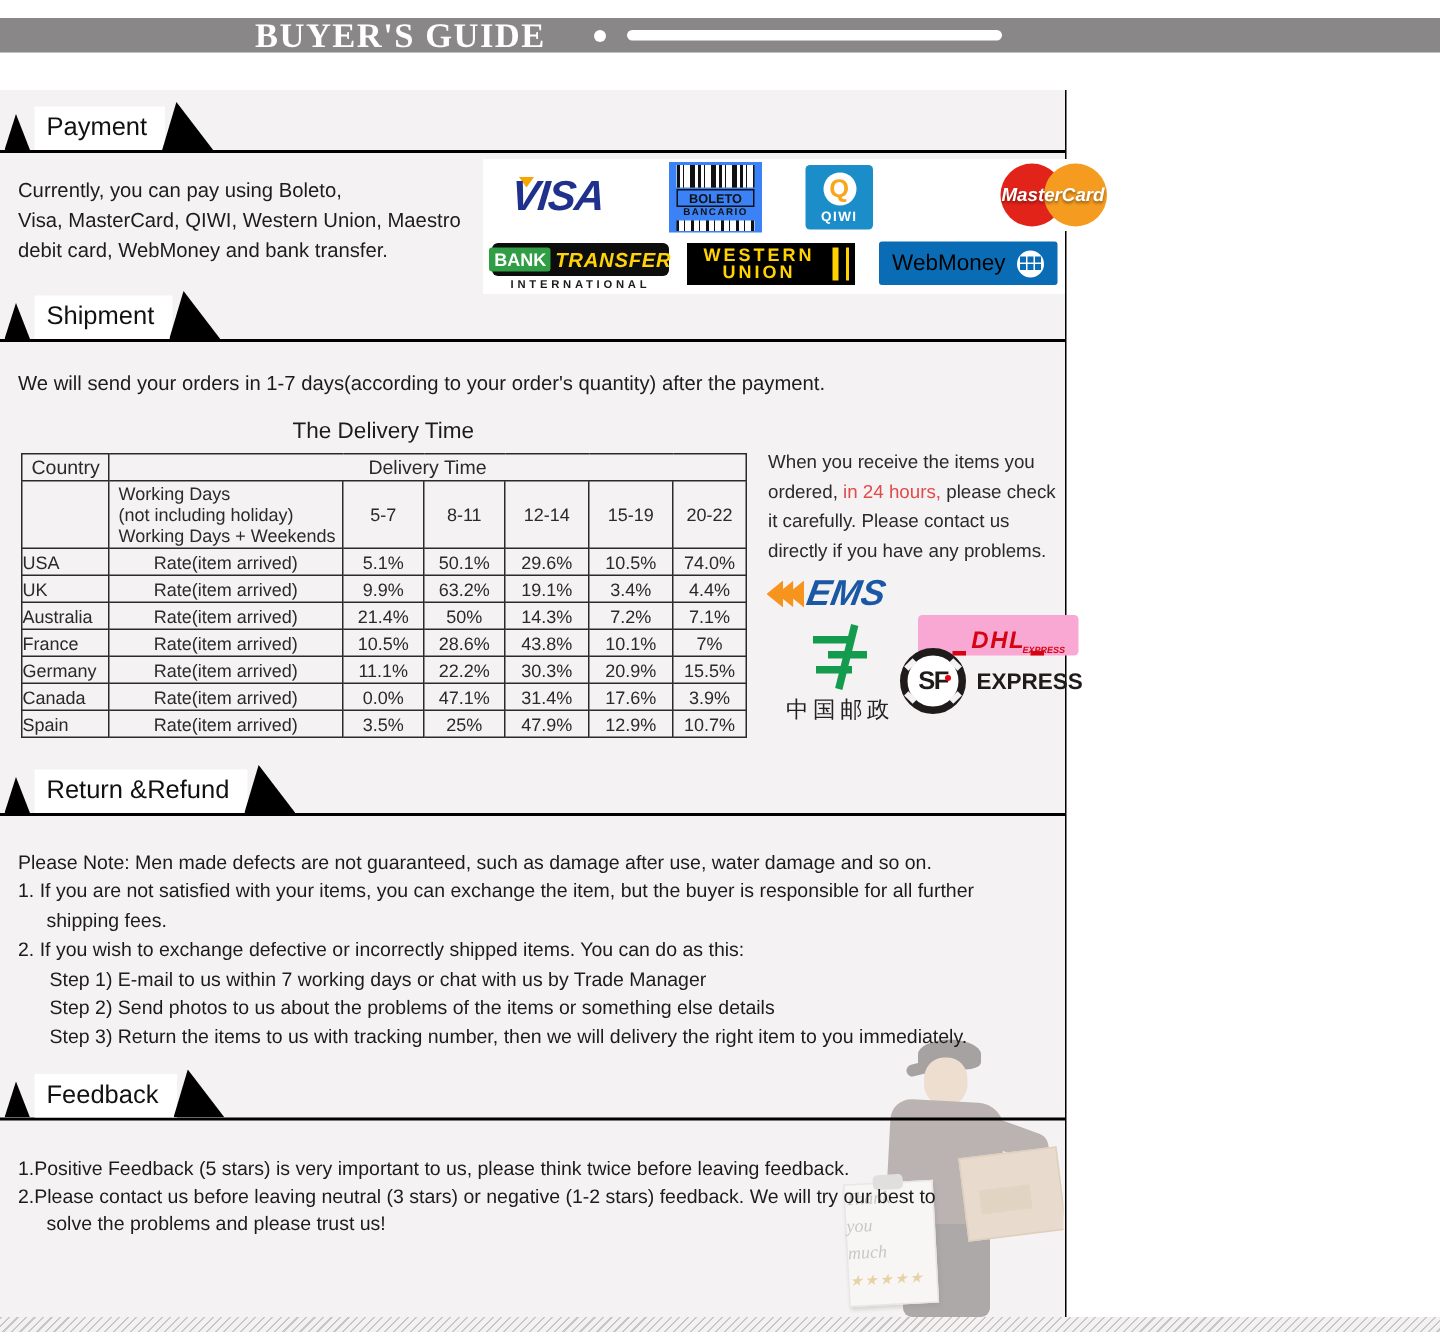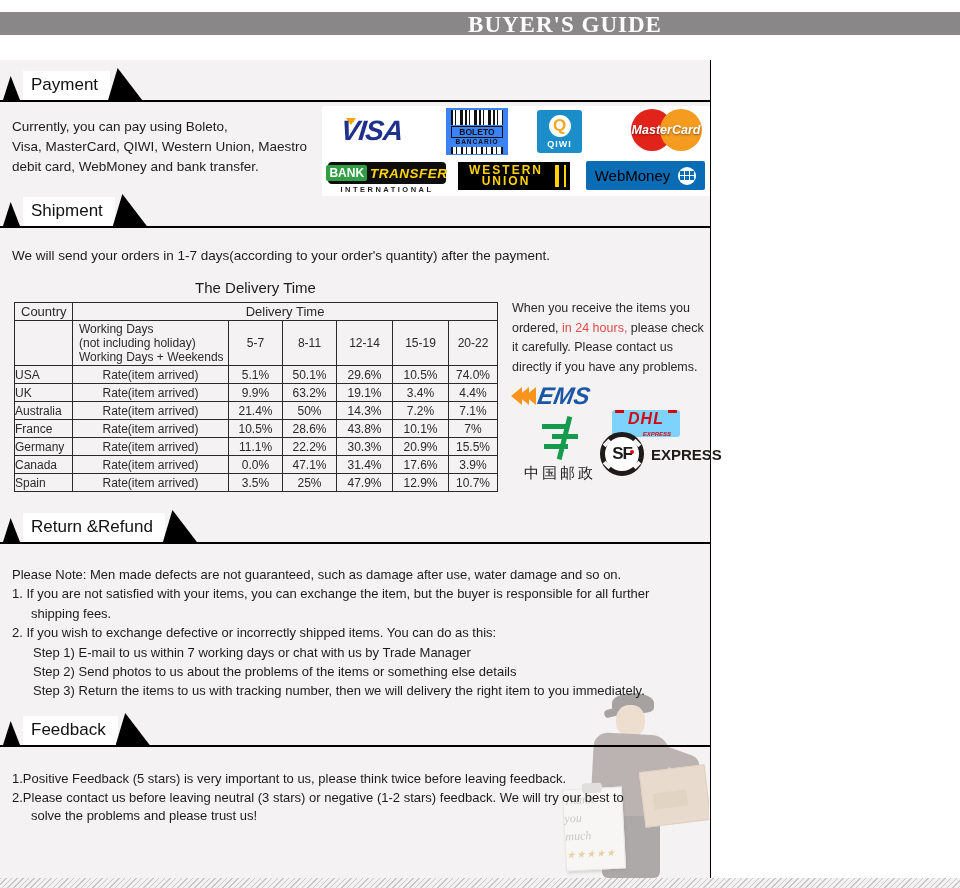--- a/index.html
+++ b/index.html
@@ -1,21 +1,21 @@
 <!DOCTYPE html>
 <html><head>
 <meta charset="utf-8">
 <style>
   html,body{margin:0;padding:0;background:#fff;}
   .page{position:relative;width:960px;height:888px;background:#fff;overflow:hidden;
         font-family:"Liberation Sans",sans-serif;color:#1c1c1c;}
 
   
   .topbar{position:absolute;left:0;top:12px;width:960px;height:23px;background:#8a8788;
-          display:flex;align-items:center;flex-direction:column;}
+          display:flex;align-items:center;}
   .topbar-title{margin-left:170px;font-family:"Liberation Serif",serif;font-weight:bold;
           font-size:23px;color:#fff;letter-spacing:1px;white-space:nowrap;}
   .topbar-dot{width:8px;height:8px;border-radius:50%;background:#fff;margin-left:32px;}
   .topbar-line{width:250px;height:7px;border-radius:4px;background:#fff;margin-left:14px;}
 
   
   .content{position:absolute;left:0;top:60px;width:710px;height:818px;background:#f4f2f2;
            border-right:1px solid #000;}
 
   
@@ -39,21 +39,21 @@
   .boleto{left:446px;top:48px;width:62px;height:47px;background:#3b82f6;padding-top:2px;box-sizing:border-box;}
   .barcode{height:15px;margin:0 5px;background:repeating-linear-gradient(90deg,#111 0 2px,#fff 2px 4px,#111 4px 5px,#fff 5px 9px,#111 9px 12px,#fff 12px 14px);}
   .barcode2{height:7px;margin:1px 5px 0;background:repeating-linear-gradient(90deg,#111 0 2px,#fff 2px 5px,#111 5px 6px,#fff 6px 10px);}
   .boleto-l1{border:1px solid #111;margin:1px 5px 0;font-size:8.5px;font-weight:bold;text-align:center;line-height:10px;color:#111;}
   .boleto-l2{font-size:6.5px;font-weight:bold;text-align:center;letter-spacing:1px;color:#111;line-height:8px;}
   .qiwi{left:537px;top:50px;width:45px;height:43px;background:#1b8ec9;border-radius:3px;
         display:flex;flex-direction:column;align-items:center;justify-content:center;}
   .qiwi-ball{width:22px;height:22px;background:#fff;border-radius:50%;display:flex;align-items:center;justify-content:center;}
   .qiwi-q{color:#f8a61c;font-weight:bold;font-size:17px;line-height:17px;}
   .qiwi-name{color:#fff;font-weight:bold;font-size:9px;letter-spacing:1px;margin-top:2px;}
-  .mc{left:628px;top:46px;width:76px;height:48px;background:#fff;}
+  .mc{left:664px;top:46px;width:76px;height:48px;background:#fff;}
   .mc-red{position:absolute;left:3px;top:3px;width:42px;height:42px;border-radius:50%;background:#e2231a;}
   .mc-or{position:absolute;left:32px;top:3px;width:42px;height:42px;border-radius:50%;background:#f49b20;}
   .mc-txt{position:absolute;left:0;top:17px;width:100%;text-align:center;color:#fff;font-weight:bold;
           font-style:italic;font-size:12.5px;text-shadow:0 1px 2px rgba(0,0,0,.45);}
   .bt{left:328px;top:102px;width:118px;height:33px;}
   .bt-box{height:22px;background:#0d0d0d;border-radius:4px;display:flex;align-items:center;justify-content:center;gap:3px;}
   .bt-bank{background:#2f9e45;color:#fff;font-weight:bold;font-size:12px;padding:1px 3px;border-radius:2px;}
   .bt-transfer{color:#ffd20a;font-weight:bold;font-style:italic;font-size:13.5px;letter-spacing:.5px;}
   .bt-intl{text-align:center;font-size:7.5px;font-weight:bold;letter-spacing:2.5px;color:#1c1c1c;margin-top:1px;}
   .wu{left:458px;top:102px;width:112px;height:28px;background:#000;display:flex;flex-direction:column;
@@ -78,22 +78,22 @@
   table.delivery td.cty{text-align:left;padding-left:0;}
   table.delivery th.c0{text-align:left;padding-left:6px;}
 
   .notice{position:absolute;left:512px;top:239px;width:200px;font-size:12.5px;line-height:19.5px;color:#2a2a2a;z-index:2;}
   .notice .red{color:#e04b4b;}
 
   
   .ems{left:511px;top:322px;display:flex;align-items:center;}
   .ems-w{width:11px;height:18px;background:#f7941d;clip-path:polygon(100% 0,100% 100%,0 50%);margin-right:-4px;}
   .ems-txt{color:#1a57a5;font-weight:bold;font-style:italic;font-size:24px;letter-spacing:0;transform:skewX(-10deg);margin-left:6px;}
-  .dhl{left:612px;top:322px;width:68px;height:27px;background:#7dd3fc;border-radius:3px;
-       display:flex;align-items:flex-start;justify-content:center;gap:4px;position:relative;}
+  .dhl{left:612px;top:322px;width:107px;height:27px;background:#f9a8d4;border-radius:3px;
+       display:flex;align-items:flex-end;justify-content:center;gap:4px;position:relative;}
   .dhl-dash{width:9px;height:3px;background:#d40511;}
   .dhl-txt{color:#d40511;font-weight:bold;font-style:italic;font-size:16px;letter-spacing:1px;}
   .dhl-sub{position:absolute;right:9px;bottom:0px;font-size:6px;color:#d40511;font-style:italic;font-weight:bold;}
   .cpost{left:512px;top:356px;width:96px;text-align:center;}
   .cpost-logo{position:relative;width:48px;height:46px;margin:0 auto;}
   .cpost-logo i{position:absolute;background:#159b4d;}
   .cp1{left:6px;top:8px;width:26px;height:5px;}
   .cp2{left:16px;top:18px;width:26px;height:5px;}
   .cp3{left:8px;top:28px;width:24px;height:5px;}
   .cp4{left:26px;top:0px;width:5px;height:44px;transform:rotate(14deg);}

